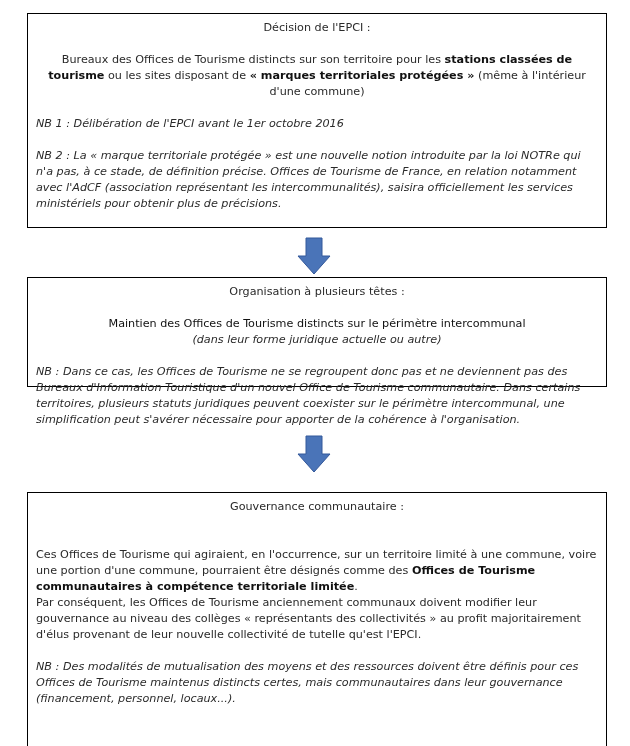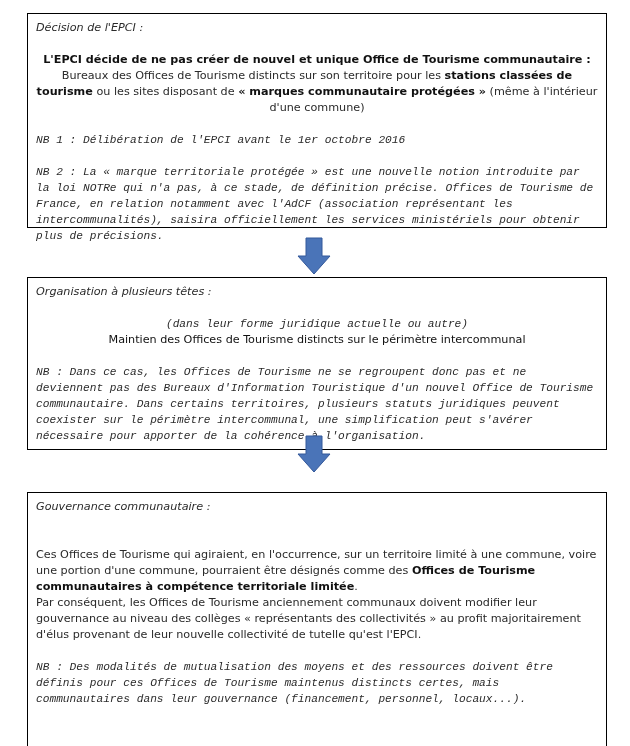--- a/index.html
+++ b/index.html
@@ -1,55 +1,54 @@
 <!DOCTYPE html>
 <html><head>
 <meta charset="utf-8">
 <style>
   html, body { margin: 0; padding: 0; background: #ffffff; }
   body { width: 630px; height: 746px; position: relative; overflow: hidden;
          font-family: "DejaVu Sans", sans-serif; color: #2a2a2a; }
   .box { position: absolute; left: 27px; width: 580px; border: 1.5px solid #000;
          box-sizing: border-box; padding: 0 8px; font-size: 11.2px; line-height: 16px; }
   #box1 { top: 13px; height: 215px; }
-  #box2 { top: 277px; height: 173px; }
+  #box2 { top: 277px; height: 110px; }
   #box3 { top: 492px; height: 262px; }
-  .head { font-style: italic; margin-top: 6px; }
+  .head { text-align: center; margin-top: 6px; }
   .center { text-align: center; }
   .bold { font-weight: bold; color: #111; }
-  .ital { font-style: italic; font-family: Liberation Mono, monospace; }
+  .ital { font-style: italic; }
   p { margin: 0; }
   .gap { height: 16px; }
   .arrow { position: absolute; left: 297px; width: 34px; height: 38px; }
   #arrow1 { top: 237px; }
   #arrow2 { top: 435px; }
 </style>
 </head>
 <body>
 
 <div id="box1" class="box">
   <p class="head">Décision de l'EPCI :</p>
   <div class="gap"></div>
-  <p class="center bold">L'EPCI décide de ne pas créer de nouvel et unique Office de Tourisme communautaire :</p>
-  <p class="center"><span>Bureaux des Offices de Tourisme distincts sur son territoire pour les </span><span class="bold">stations classées de tourisme</span><span> ou les sites disposant de </span><span class="bold">« marques communautaire protégées »</span><span> (même à l'intérieur d'une commune)</span></p>
+  <p class="center"><span>Bureaux des Offices de Tourisme distincts sur son territoire pour les </span><span class="bold">stations classées de tourisme</span><span> ou les sites disposant de </span><span class="bold">« marques territoriales protégées »</span><span> (même à l'intérieur d'une commune)</span></p>
   <div class="gap"></div>
   <p class="ital">NB 1 : Délibération de l'EPCI avant le 1er octobre 2016</p>
   <div class="gap"></div>
   <p class="ital">NB 2 : La « marque territoriale protégée » est une nouvelle notion introduite par la loi NOTRe qui n'a pas, à ce stade, de définition précise. Offices de Tourisme de France, en relation notamment avec l'AdCF (association représentant les intercommunalités), saisira officiellement les services ministériels pour obtenir plus de précisions.</p>
 </div>
 
 <svg id="arrow1" class="arrow" viewBox="0 0 34 38">
   <polygon points="9,1 25,1 25,19 33,19 17,37 1,19 9,19" fill="#4a74b8" stroke="#33589a" stroke-width="1"></polygon>
 </svg>
 
 <div id="box2" class="box">
   <p class="head">Organisation à plusieurs têtes :</p>
   <div class="gap"></div>
+  <p class="center" style="color:#111">Maintien des Offices de Tourisme distincts sur le périmètre intercommunal</p>
   <p class="center ital">(dans leur forme juridique actuelle ou autre)</p>
-  <p class="center" style="color:#111">Maintien des Offices de Tourisme distincts sur le périmètre intercommunal</p>
   <div class="gap"></div>
   <p class="ital">NB : Dans ce cas, les Offices de Tourisme ne se regroupent donc pas et ne deviennent pas des Bureaux d'Information Touristique d'un nouvel Office de Tourisme communautaire. Dans certains territoires, plusieurs statuts juridiques peuvent coexister sur le périmètre intercommunal, une simplification peut s'avérer nécessaire pour apporter de la cohérence à l'organisation.</p>
 </div>
 
 <svg id="arrow2" class="arrow" viewBox="0 0 34 38">
   <polygon points="9,1 25,1 25,19 33,19 17,37 1,19 9,19" fill="#4a74b8" stroke="#33589a" stroke-width="1"></polygon>
 </svg>
 
 <div id="box3" class="box">
   <p class="head">Gouvernance communautaire :</p>

